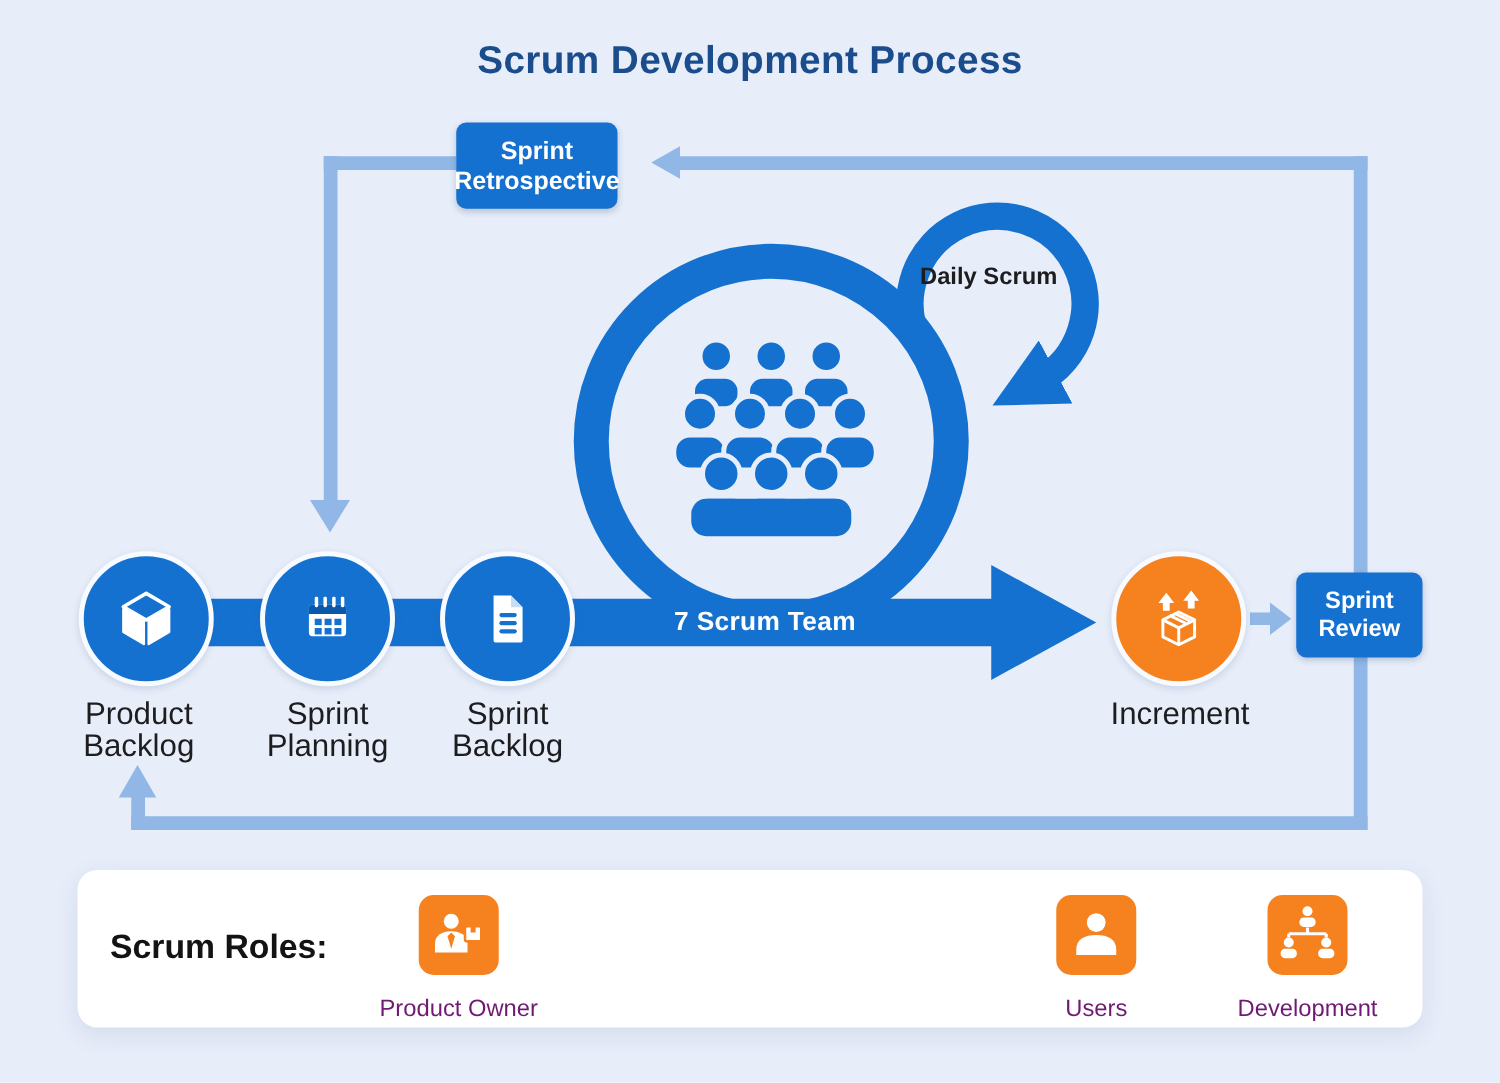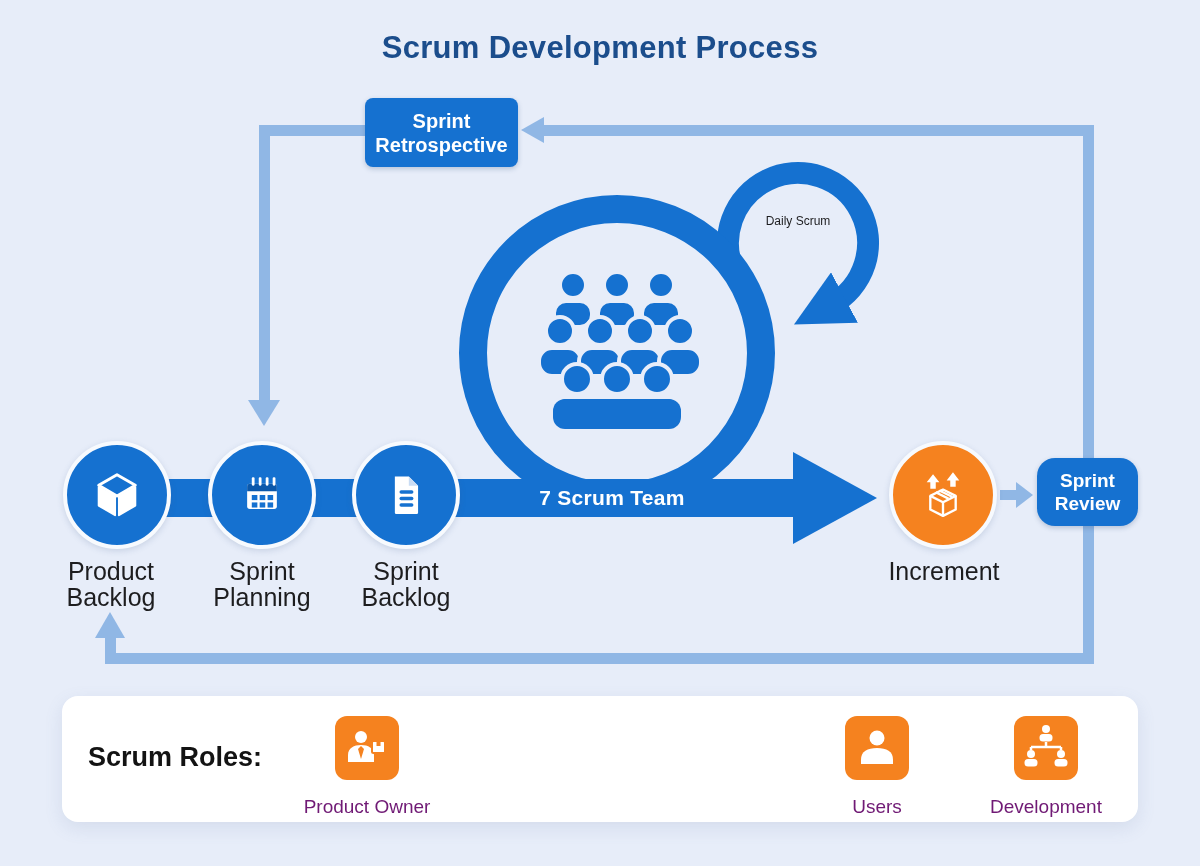--- a/index.html
+++ b/index.html
@@ -19,44 +19,44 @@
   .tri-left{border-top:13px solid transparent;border-bottom:13px solid transparent;border-right:23px solid var(--light-arrow-blue);}
   .tri-down{border-left:16px solid transparent;border-right:16px solid transparent;border-top:26px solid var(--light-arrow-blue);}
   .tri-up{border-left:15px solid transparent;border-right:15px solid transparent;border-bottom:26px solid var(--light-arrow-blue);}
   .tri-right-sm{border-top:13px solid transparent;border-bottom:13px solid transparent;border-left:17px solid var(--light-arrow-blue);}
 
   
   .bigring{position:absolute;left:459px;top:195px;width:316px;height:316px;box-sizing:border-box;
            border:28px solid var(--primary-blue);border-radius:50%;z-index:1;}
   .loop-svg{position:absolute;left:710px;top:155px;z-index:1;}
   .people-svg{position:absolute;left:512px;top:258px;z-index:2;}
-  .loop-label{position:absolute;left:736px;top:210px;width:124px;text-align:center;
-              font-size:12px;line-height:23px;font-weight:400;color:var(--text-dark);z-index:3;}
+  .loop-label{position:absolute;left:736px;top:210px;width:124px;
+              font-size:19px;line-height:23px;font-weight:700;color:var(--text-dark);z-index:3;}
 
   
   .band{position:absolute;left:117px;top:479px;width:678px;height:38px;background:var(--primary-blue);z-index:3;}
   .band-arrow{position:absolute;left:793px;top:452px;width:0;height:0;z-index:3;
               border-top:46px solid transparent;border-bottom:46px solid transparent;border-left:84px solid var(--primary-blue);}
   .flow-label{position:absolute;left:462px;top:486px;width:300px;text-align:center;
               font-size:21px;font-weight:700;color:#fff;z-index:4;letter-spacing:.3px;}
 
   
   .node{position:absolute;width:100px;height:100px;border-radius:50%;border:4px solid #f7fafe;
         background:var(--primary-blue);display:flex;align-items:center;justify-content:center;z-index:4;
         box-shadow:0 2px 6px rgba(60,90,140,.18);}
   .node.orange{background:var(--orange);}
   .nlabel{position:absolute;top:558px;text-align:center;font-size:25px;line-height:26px;
           font-weight:500;color:var(--text-dark);z-index:5;}
 
   
   .bbox{position:absolute;background:var(--primary-blue);color:#fff;font-weight:700;text-align:center;
         border-radius:8px;display:flex;align-items:center;justify-content:center;z-index:6;
         box-shadow:0 2px 5px rgba(40,70,120,.25);}
-  .bbox.retro{left:365px;top:98px;width:153px;height:69px;font-size:20px;line-height:24px;}
-  .bbox.review{left:1037px;top:458px;width:101px;height:68px;font-size:19px;line-height:23px;border-radius:18px;}
+  .bbox.retro{left:365px;top:98px;width:129px;height:69px;font-size:20px;line-height:24px;}
+  .bbox.review{left:1037px;top:458px;width:101px;height:68px;font-size:19px;line-height:23px;}
 
   
   .panel{position:absolute;left:62px;top:696px;width:1076px;height:126px;background:var(--panel-white);
          border-radius:16px;box-shadow:0 6px 18px rgba(100,120,160,.14);z-index:5;}
   .roles-heading{position:absolute;left:88px;top:742px;font-size:27px;font-weight:700;color:#131313;z-index:6;}
   .role{position:absolute;top:716px;width:140px;text-align:center;z-index:6;}
   .ricon{display:inline-block;width:64px;height:64px;border-radius:12px;background:var(--orange);line-height:0;}
   .rlabel{margin-top:12px;font-size:19px;color:#701a75;}
 </style>
 </head>

